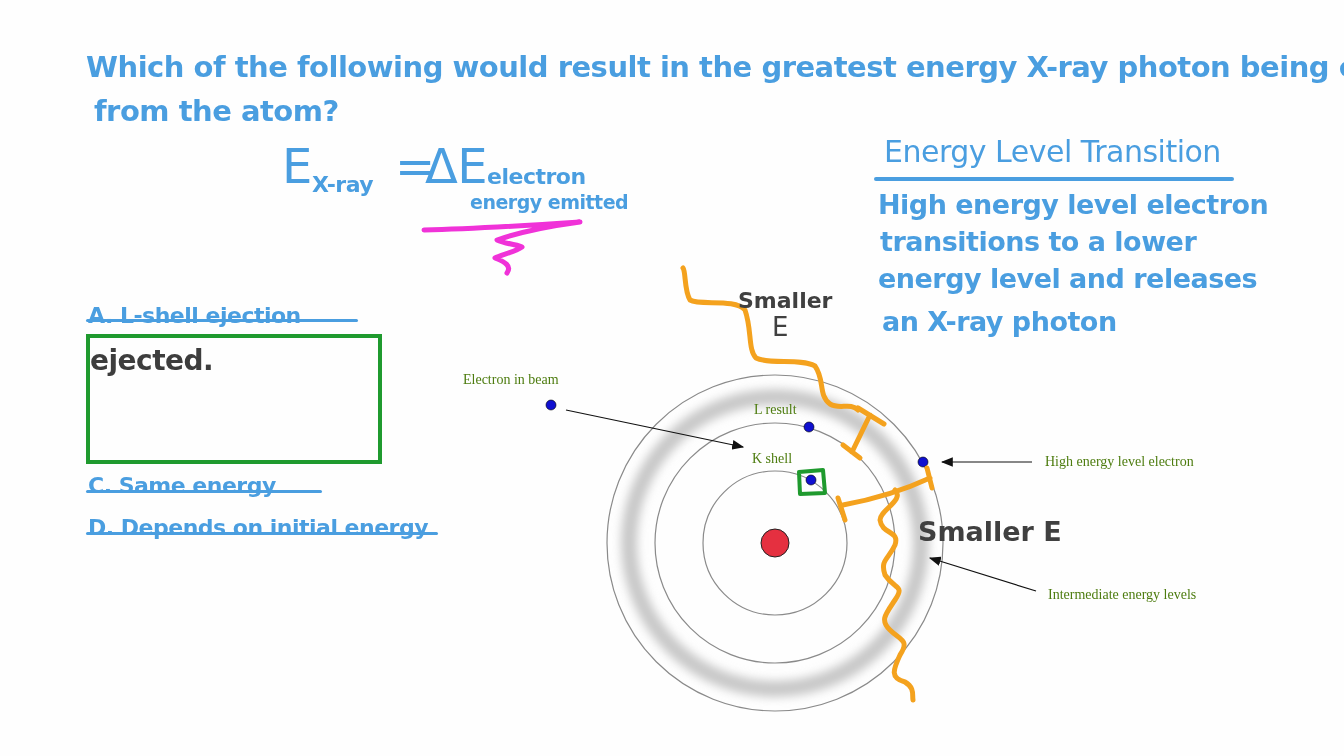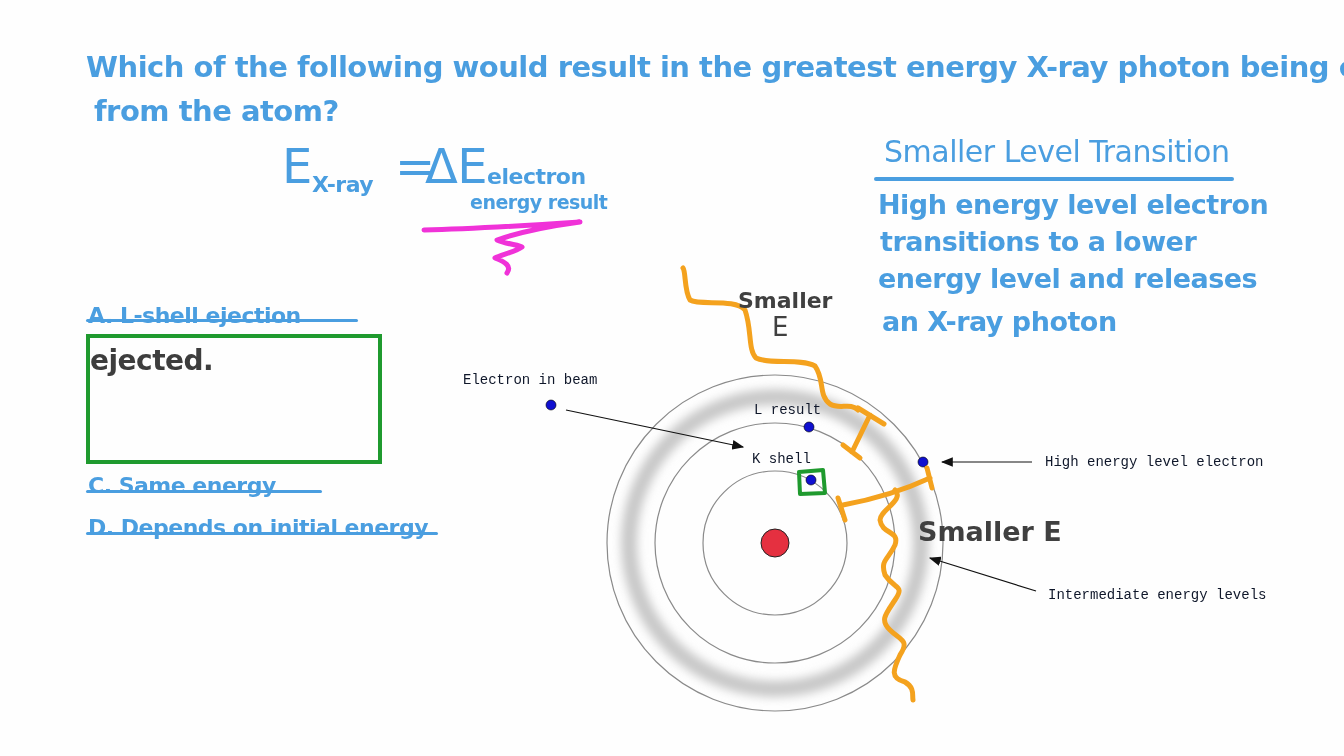--- a/index.html
+++ b/index.html
@@ -8,40 +8,40 @@
   .q-line { font-size:29px; }
   .eq { font-size:48px; font-weight:normal; }
   .eq-sub { font-size:22px; font-weight:bold; }
   .sub2 { font-size:19px; font-weight:bold; }
   .topic-title { font-size:30px; font-weight:normal; }
   .topic-body { font-size:27px; line-height:37px; }
   .opt { font-size:22px; }
   .strike { position:absolute; height:3px; background:#4a9ee0; border-radius:2px; }
   .optB { position:absolute; left:86px; top:334px; width:296px; height:130px; border:4px solid #1f9a2e; box-sizing:border-box; }
   .optB-text { position:absolute; left:90px; top:340px; color:#3d3d3d; font-size:28px; font-weight:bold; line-height:41px; white-space:nowrap; letter-spacing:-0.5px; }
-  .label { position:absolute; font-family:Liberation Mono, monospace; font-size:14px; color:#0f172a; white-space:nowrap; }
+  .label { position:absolute; font-family:Liberation Serif, serif; font-size:14px; color:#4d7c0f; white-space:nowrap; }
   .orange { position:absolute; color:#404040; font-weight:bold; white-space:nowrap;margin-top:16px; }
   svg { position:absolute; left:0; top:0; }
 </style>
 </head>
 <body>
 
 <div class="hand q-line" style="left:86px; top:50px;">Which of the following would result in the greatest energy X-ray photon being emitted</div>
 <div class="hand q-line" style="left:94px; top:94px;">from the atom?</div>
 
 <div>
   <div class="hand eq" style="left:282px; top:138px;">E</div>
   <div class="hand eq-sub" style="left:312px; top:172px;">X-ray</div>
   <div class="hand eq" style="left:395px; top:138px;">=</div>
   <div class="hand eq" style="left:425px; top:138px;">ΔE</div>
   <div class="hand eq-sub" style="left:487px; top:164px;">electron</div>
-  <div class="hand sub2" style="left:470px; top:191px;">energy result</div>
+  <div class="hand sub2" style="left:470px; top:191px;">energy emitted</div>
 </div>
 
-<div class="hand topic-title" style="left:884px; top:134px;">Smaller Level Transition</div>
+<div class="hand topic-title" style="left:884px; top:134px;">Energy Level Transition</div>
 <div style="position:absolute; left:874px; top:177px; width:360px; height:4px; background:#4a9ee0; border-radius:2px;"></div>
 <div class="hand topic-body" style="left:878px; top:186px;">High energy level electron</div>
 <div class="hand topic-body" style="left:880px; top:223px;">transitions to a lower</div>
 <div class="hand topic-body" style="left:878px; top:260px;">energy level and releases</div>
 <div class="hand topic-body" style="left:882px; top:303px;">an X-ray photon</div>
 
 <div class="hand opt" style="left:88px; top:303px;">A. L-shell ejection</div>
 <div class="strike" style="left:86px; top:319px; width:272px;"></div>
 
 <div class="optB"></div>

